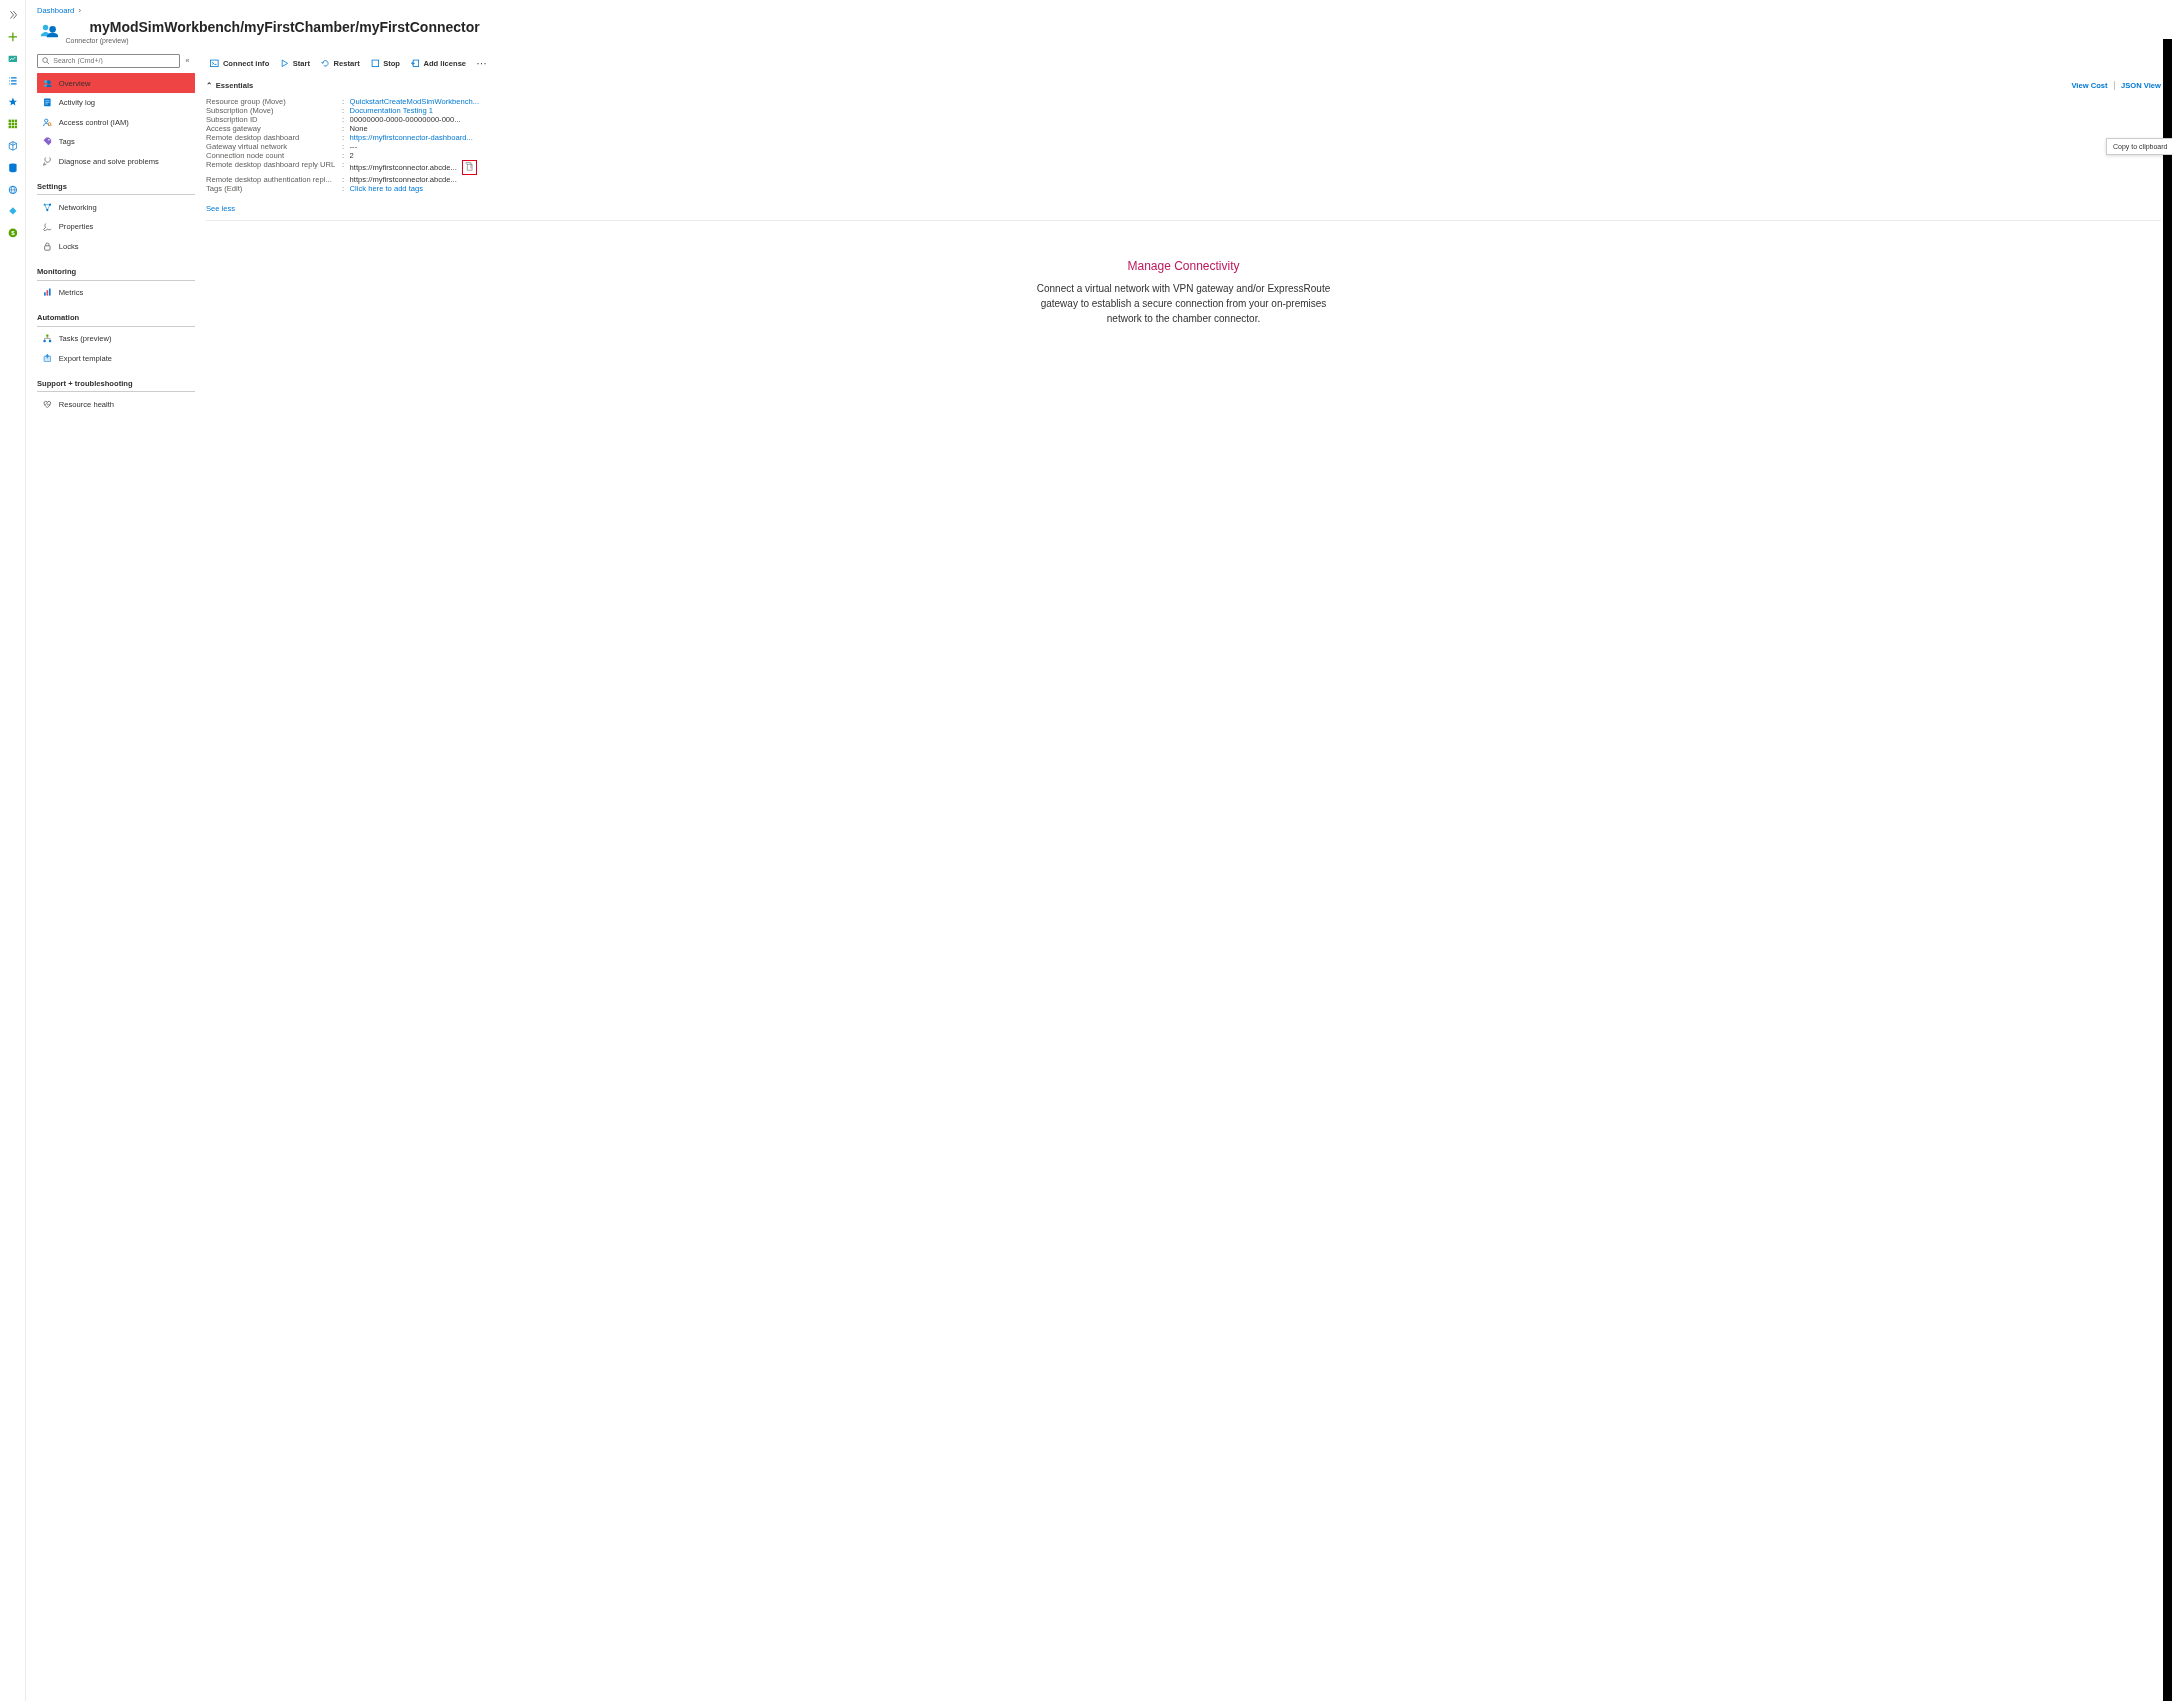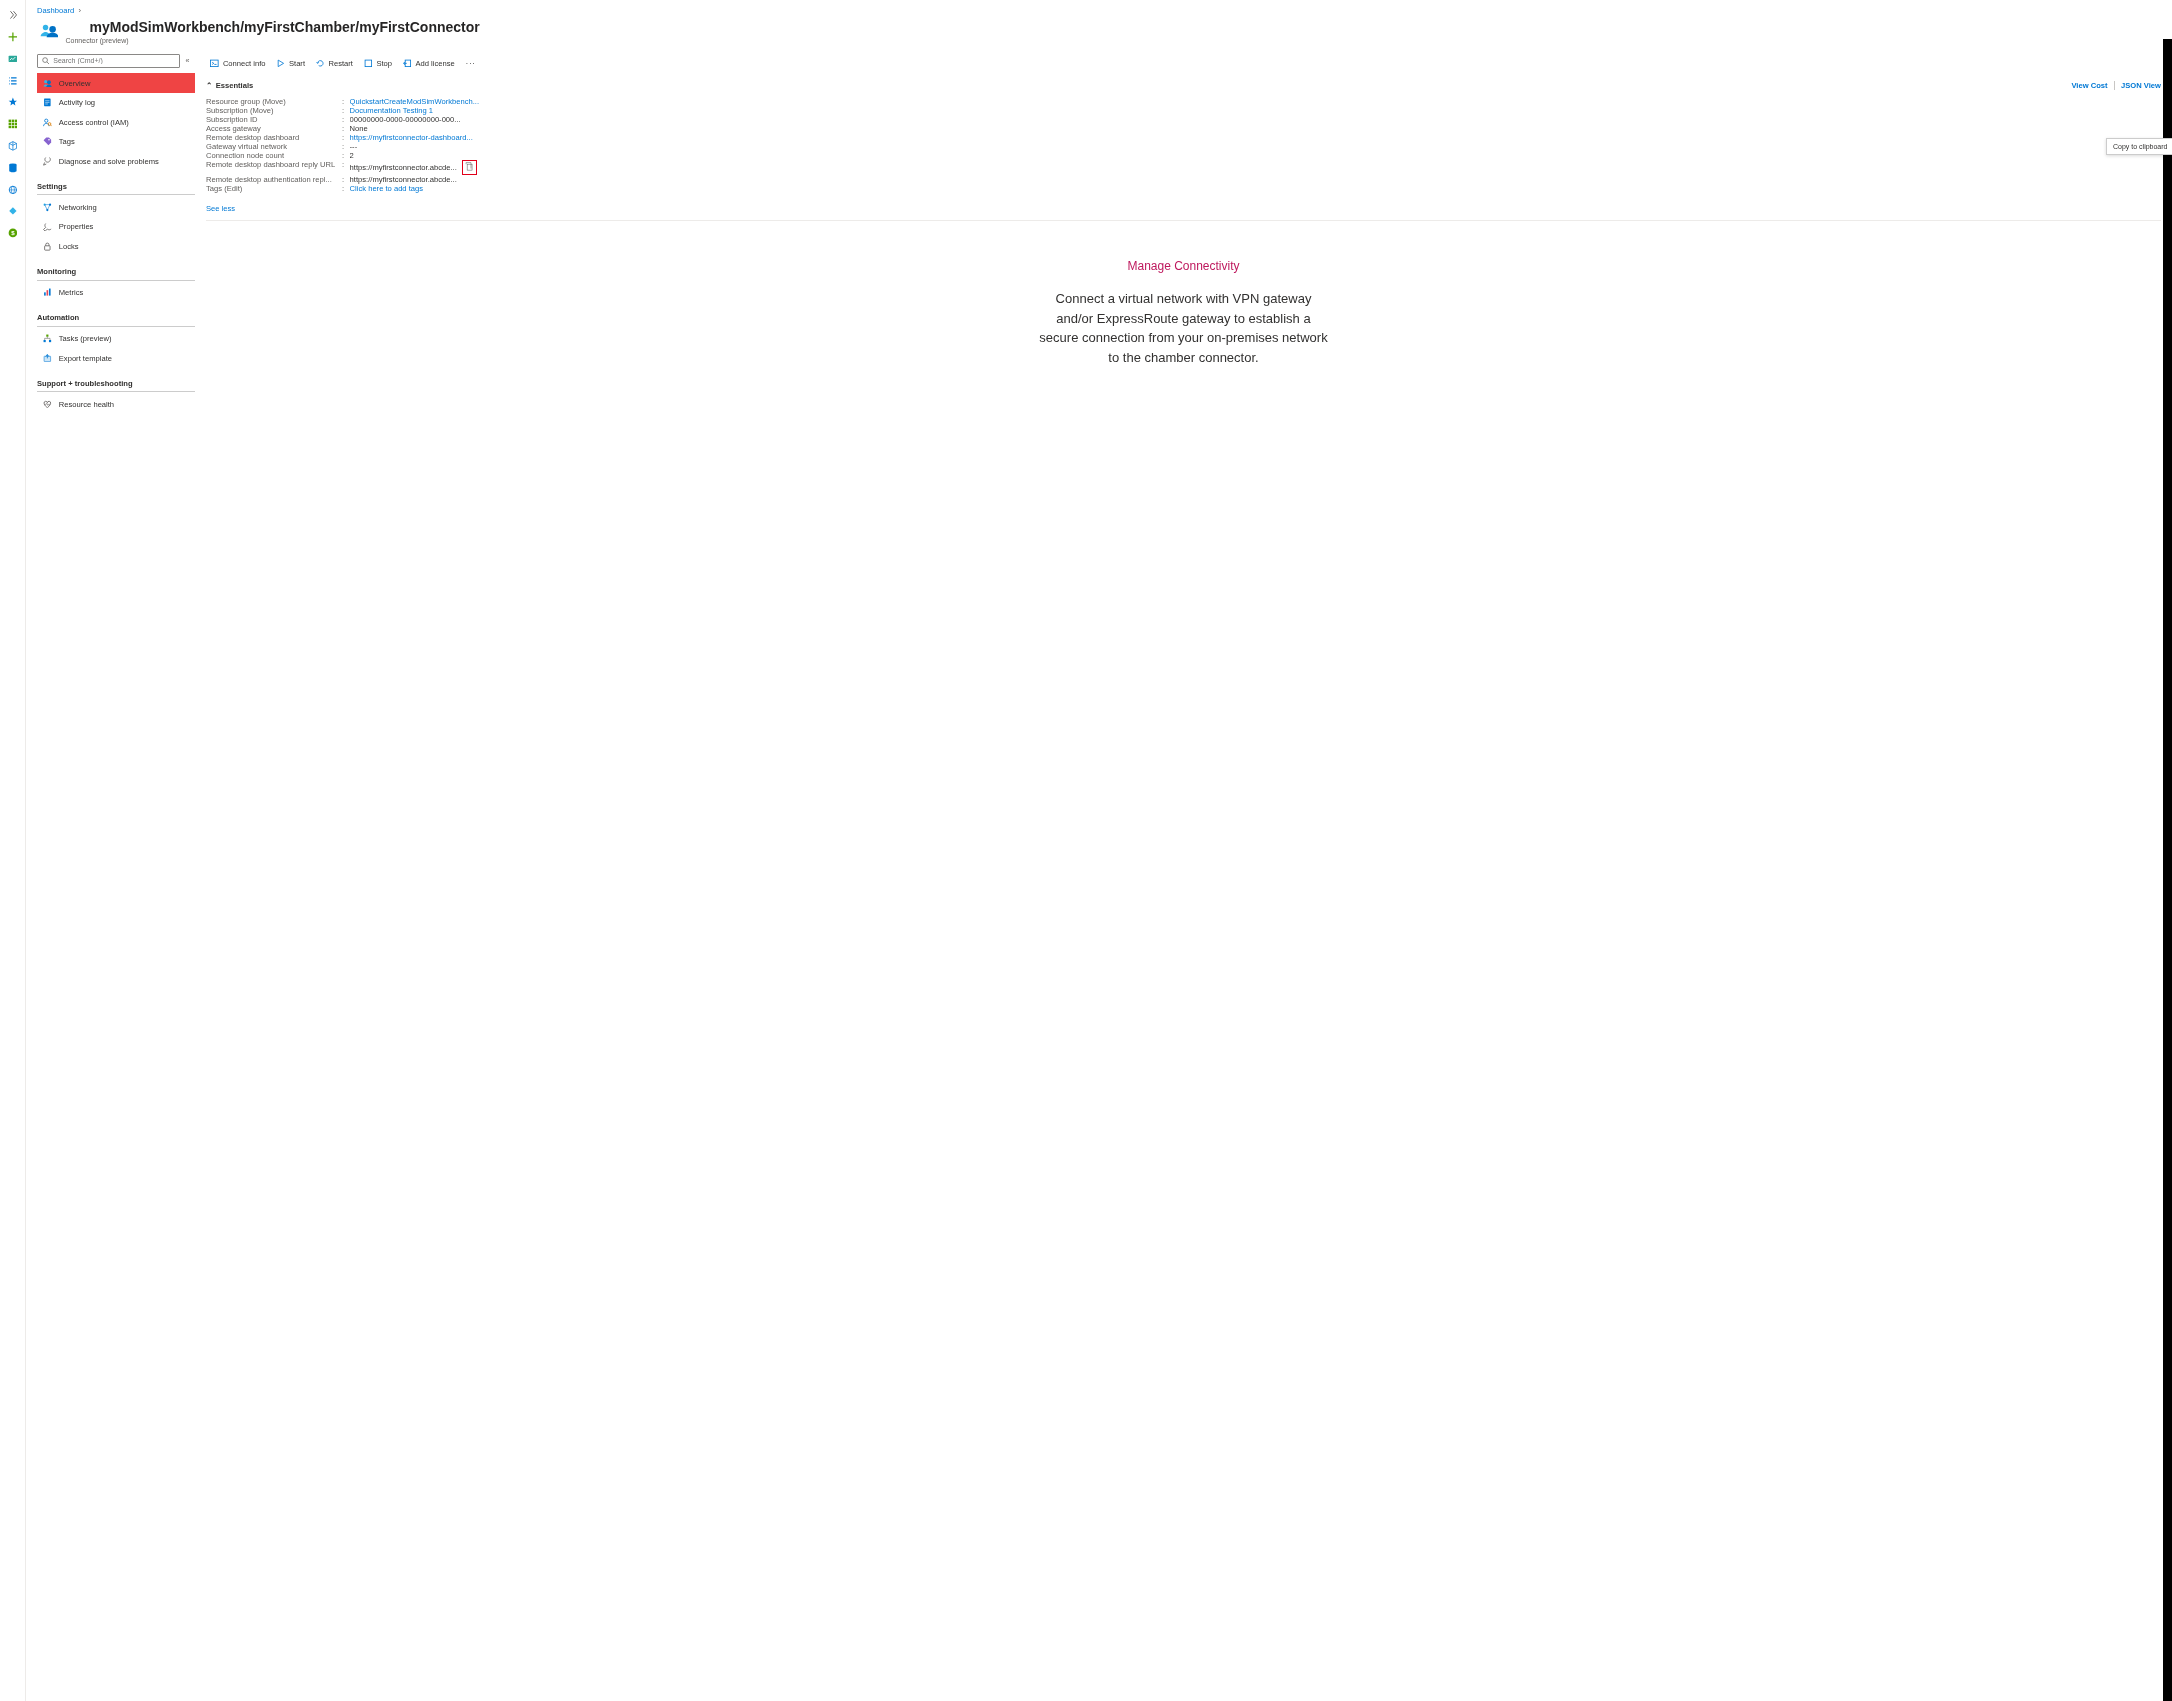--- a/index.html
+++ b/index.html
@@ -148,20 +148,21 @@
   flex: 1;
   padding: 0 11px 22px 11px;
   overflow-y: auto;
   position: relative;
 }
 .toolbar {
   display: flex;
   align-items: center;
   height: 22px;
   gap: 2.2px;
+  font-weight: bold;
 }
 .tool-btn {
   display: flex;
   align-items: center;
   height: 17.4px;
   padding: 0 4.4px;
   cursor: pointer;
   font-size: 7.6px;
   color: #323130;
   gap: 3.8px;
@@ -237,24 +238,24 @@
   margin-top: 38px;
   text-align: center;
 }
 .connectivity h2 {
   font-size: 12px;
   font-weight: 400;
   color: #be185d;
   margin-bottom: 7.6px;
 }
 .connectivity p {
-  font-size: 13px;
+  font-size: 10px;
   color: #323130;
   max-width: 294px;
-  margin: 16px auto;
+  margin: 8px auto;
   line-height: 1.5;
 }
 .blackbar {
   position: fixed;
   right: 0;
   top: 39px;
   bottom: 0;
   width: 8.7px;
   background: #000;
 }

